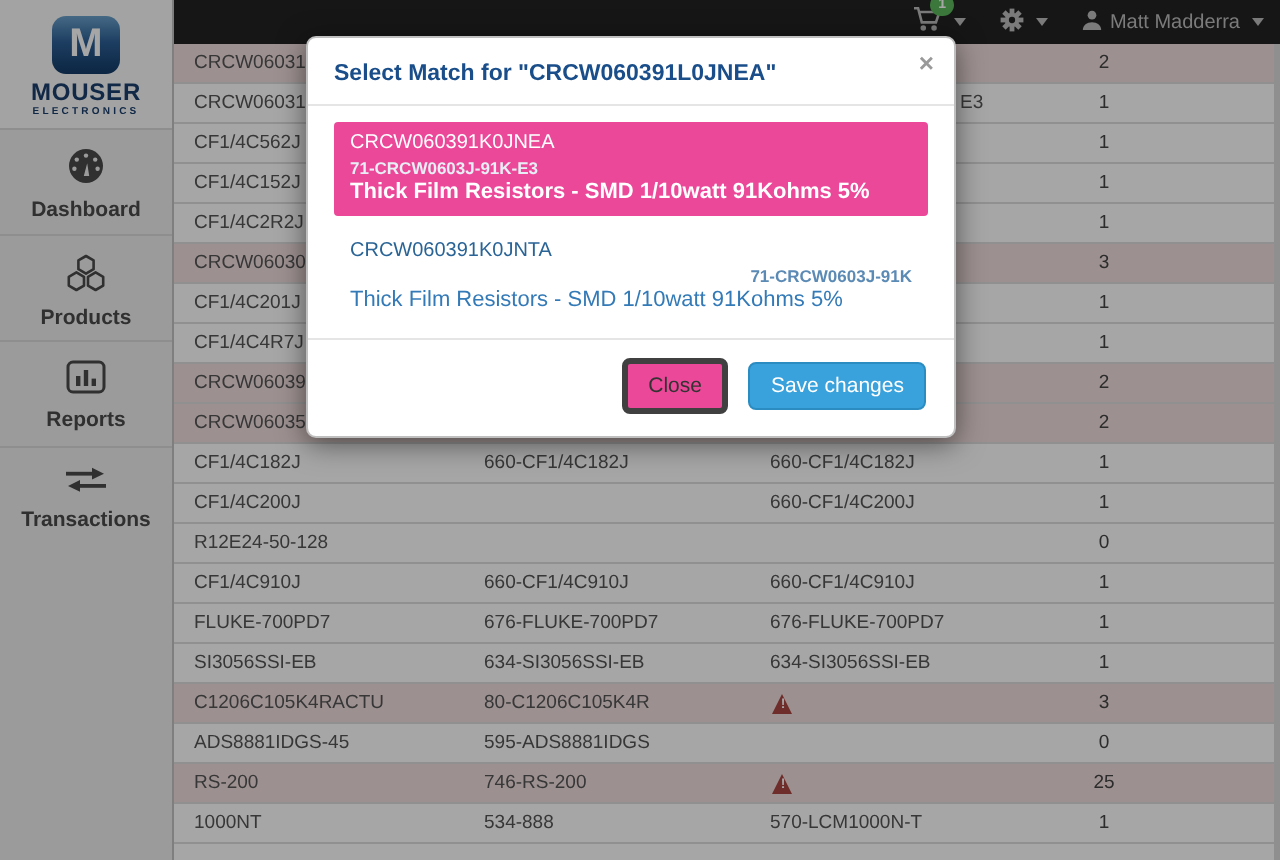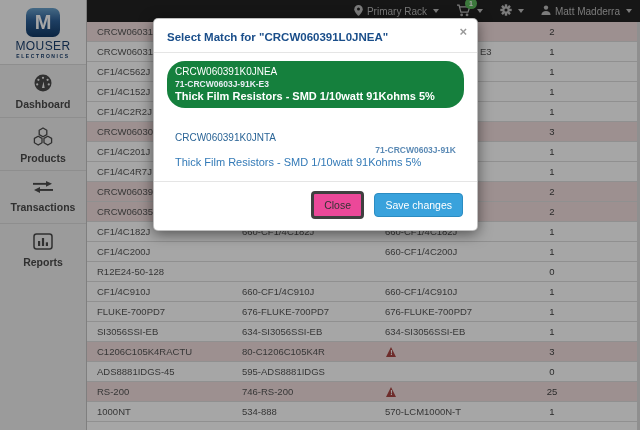--- a/index.html
+++ b/index.html
@@ -11,21 +11,21 @@
   .navbar{position:absolute;left:0;top:0;right:0;height:22px;background:#222;z-index:1;}
   .nav-right{position:absolute;right:8px;top:0;height:22px;display:flex;align-items:center;gap:17px;}
   .nav-item{display:flex;align-items:center;gap:4px;color:#bdbdbd;font-size:10px;cursor:pointer;position:relative;}
   .caret{width:0;height:0;border-left:3.5px solid transparent;border-right:3.5px solid transparent;border-top:4px solid #bdbdbd;margin-left:2px;}
   .badge{position:absolute;top:-6px;right:6px;background:#5cb85c;color:#fff;border-radius:7px;font-size:7px;line-height:9px;padding:1px 4px;font-weight:bold;}
 
   
   .sidebar{position:absolute;left:0;top:0;width:87px;height:430px;background:#efefef;border-right:1px solid #c4c4c4;z-index:2;box-sizing:border-box;}
   .logo-block{height:64px;box-sizing:border-box;background:#fafafa;padding-top:8px;text-align:center;}
   .logo-m{width:34px;height:29px;margin:0 auto;border-radius:7px;background:linear-gradient(#6aa2cc 0%,#2d5f96 45%,#123a66 100%);color:#fff;font-weight:bold;font-size:20px;line-height:29px;text-align:center;}
-  .brand{color:#1b3f6d;font-weight:normal;font-size:12px;letter-spacing:.4px;margin-top:2px;}
+  .brand{color:#1b3f6d;font-weight:bold;font-size:12px;letter-spacing:.4px;margin-top:2px;}
   .brand-sub{color:#1b3f6d;font-size:5px;letter-spacing:1.6px;font-weight:bold;}
   .menu-item{height:53px;box-sizing:border-box;border-top:1px solid #dadada;text-align:center;padding-top:9px;cursor:pointer;}
   .mi-icon{display:inline-block;height:19px;}
   .mi-label{font-size:10.5px;font-weight:bold;color:#4a4a4a;margin-top:2px;}
 
   
   .table{position:absolute;left:87px;top:22px;right:0;bottom:0;background:#fff;}
   .trow{position:relative;height:20px;border-bottom:1px solid #ddd;box-sizing:border-box;background:#fff;}
   .trow.danger{background:#f2dede;}
   .cell{position:absolute;top:0;line-height:19px;font-size:9.5px;color:#555;white-space:nowrap;}
@@ -44,46 +44,36 @@
   .modal{position:absolute;left:153px;top:18px;width:325px;background:#fff;border-radius:5px;z-index:20;
          box-shadow:0 3px 14px rgba(0,0,0,.5);border:1px solid rgba(0,0,0,.25);box-sizing:border-box;}
   .modal-header{position:relative;padding:8px 13px 7px;border-bottom:1px solid #e5e5e5;}
   .modal-title{color:#1a4e8a;font-weight:bold;font-size:11.5px;}
   .modal-x{position:absolute;right:10px;top:5px;color:#999;font-size:13px;font-weight:bold;cursor:pointer;}
   .modal-body{padding:8px 13px 2px;}
   .option{border-radius:2px;cursor:pointer;}
   .option .opt-part{font-size:10px;line-height:13px;}
   .option .opt-sku{font-size:8.5px;line-height:12px;font-weight:bold;}
   .option .opt-desc{font-size:11px;line-height:13px;font-weight:bold;}
-  .option.selected{background:#15803d;color:#fff;padding:4px 8px 5px;margin-bottom:20px;border-radius:18px;}
+  .option.selected{background:#ec4899;color:#fff;padding:4px 8px 5px;margin-bottom:8px;}
   .option.selected .opt-sku{color:#e8eef5;}
   .option.plain{padding:3px 8px 4px;}
   .option.plain .opt-part{color:#2a6496;}
   .option.plain .opt-sku{color:#5b8ab5;text-align:right;}
   .option.plain .opt-desc{color:#337ab7;font-weight:normal;}
   .modal-footer{border-top:1px solid #e5e5e5;margin-top:6px;padding:9px 14px 11px;text-align:right;}
   .btn{border-radius:4px;font-size:10.5px;padding:5px 10px;font-family:"Liberation Sans",sans-serif;cursor:pointer;}
   .btn-close{background:#ec4899;border:3px solid #404040;color:#333;}
   .btn-save{background:#39a2dc;border:1px solid #2b8cc2;color:#fff;margin-left:6px;}
 </style>
 </head>
 <body>
 
 <div class="navbar">
   <div class="nav-right">
-    <div class="nav-item">
-      <span>
-        <svg width="9" height="11" viewBox="0 0 10 13">
-            <path d="M5 0C2.2 0 0 2.2 0 5c0 3.5 5 8 5 8s5-4.5 5-8C10 2.2 7.8 0 5 0z" fill="#bdbdbd"></path>
-            <circle cx="5" cy="4.8" r="1.8" fill="#222"></circle>
-          </svg>
-      </span>
-      <span>Primary Rack</span>
-      <span class="caret"></span>
-    </div>
     <div class="nav-item">
       <span>
         <svg width="15" height="13" viewBox="0 0 16 14">
             <path d="M1 1.2h2.2l2 7.6h7.6l1.9-5.6H4" fill="none" stroke="#bdbdbd" stroke-width="1.4"></path>
             <circle cx="6" cy="11.8" r="1.5" fill="#bdbdbd"></circle>
             <circle cx="11.8" cy="11.8" r="1.5" fill="#bdbdbd"></circle>
           </svg>
       </span>
       <span class="badge">1</span>
       <span class="caret"></span>
@@ -132,32 +122,32 @@
             <circle cx="15.8" cy="10.4" r="1.1" fill="#efefef"></circle>
             <path d="M8.9 14 L10.6 7.6 L11.6 14 z" fill="#efefef"></path>
           </svg></span><div class="mi-label">Dashboard</div></div>
       <div class="menu-item"><span class="mi-icon"><svg width="22" height="19" viewBox="0 0 22 19">
             <g fill="none" stroke="#4a4a4a" stroke-width="1.3" stroke-linejoin="round">
               <path d="M11 1l3.8 2.2v4.4L11 9.8 7.2 7.6V3.2z"></path>
               <path d="M6.2 9.2L10 11.4v4.4l-3.8 2.2-3.8-2.2v-4.4z"></path>
               <path d="M15.8 9.2l3.8 2.2v4.4l-3.8 2.2-3.8-2.2v-4.4z"></path>
             </g>
           </svg></span><div class="mi-label">Products</div></div>
+      <div class="menu-item"><span class="mi-icon"><svg width="20" height="17" viewBox="0 0 20 17">
+            <rect x="1" y="1" width="18" height="15" rx="2.5" fill="none" stroke="#4a4a4a" stroke-width="1.5"></rect>
+            <rect x="5" y="8" width="2.2" height="5" fill="#4a4a4a"></rect>
+            <rect x="8.9" y="5" width="2.2" height="8" fill="#4a4a4a"></rect>
+            <rect x="12.8" y="9.3" width="2.2" height="3.7" fill="#4a4a4a"></rect>
+          </svg></span><div class="mi-label">Reports</div></div>
       <div class="menu-item"><span class="mi-icon"><svg width="24" height="14" viewBox="0 0 24 14" fill="#4a4a4a">
             <rect x="2" y="2.9" width="13" height="1.9"></rect>
             <polygon points="15,0.9 21,3.85 15,6.8"></polygon>
             <rect x="9" y="9" width="13" height="1.9"></rect>
             <polygon points="9,7 3,9.95 9,12.9"></polygon>
           </svg></span><div class="mi-label">Transactions</div></div>
-      <div class="menu-item"><span class="mi-icon"><svg width="20" height="17" viewBox="0 0 20 17">
-            <rect x="1" y="1" width="18" height="15" rx="2.5" fill="none" stroke="#4a4a4a" stroke-width="1.5"></rect>
-            <rect x="5" y="8" width="2.2" height="5" fill="#4a4a4a"></rect>
-            <rect x="8.9" y="5" width="2.2" height="8" fill="#4a4a4a"></rect>
-            <rect x="12.8" y="9.3" width="2.2" height="3.7" fill="#4a4a4a"></rect>
-          </svg></span><div class="mi-label">Reports</div></div>
     </div>
 </div>
 
 <div class="table" id="parts-table">
     <div class="trow danger">
       <div class="cell c1">CRCW060316R0J</div>
       <div class="cell qty">2</div>
     </div>
     <div class="trow">
       <div class="cell c1">CRCW06031M60J</div>

